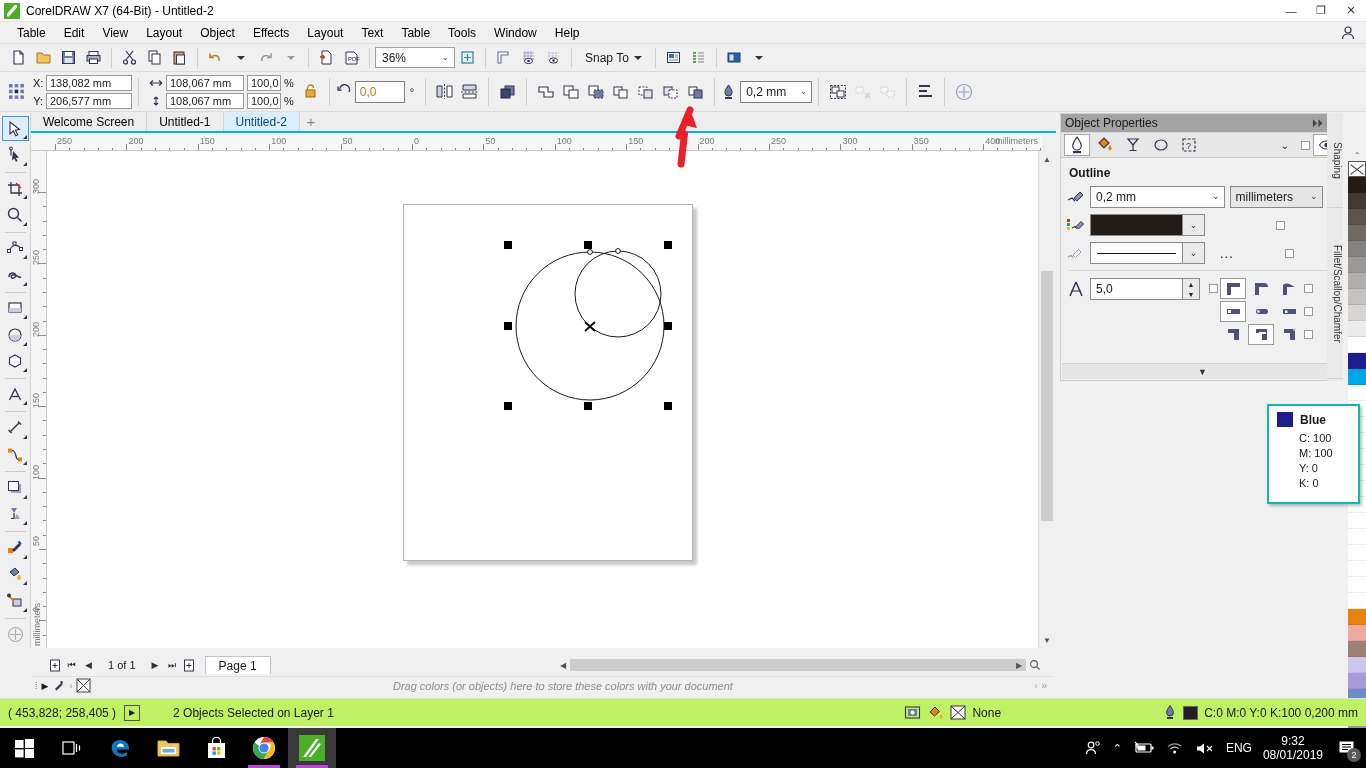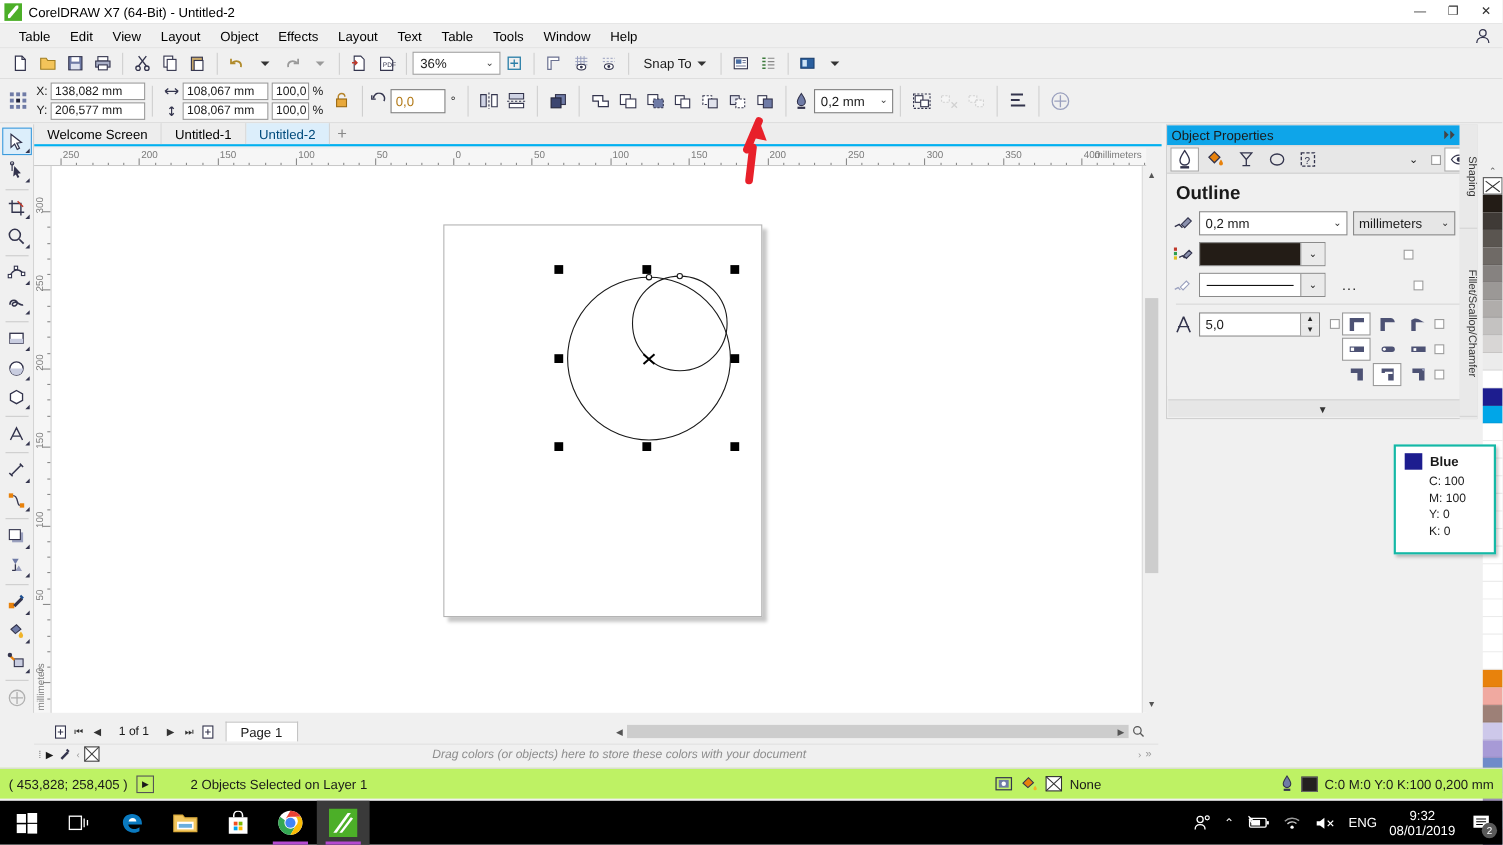--- a/index.html
+++ b/index.html
@@ -138,30 +138,30 @@
       background:#cdcdcd; }
   .vscroll .sbtn { position:absolute; left:1px; width:14px; height:14px;
       display:flex; align-items:center; justify-content:center; font-size:8px; color:#555; }
 
   
   .docker {
     position:absolute; left:1060px; top:113px; width:283px; height:268px;
     background:#f0f0f0; border:1px solid #d0d0d0;
   }
   .docker-title { height:18px; display:flex; align-items:center; padding:0 4px;
-      font-size:12px; background:#0ea5e9; }
+      font-size:12px; background:#a3a3a3; }
   .docker-title .tools { margin-left:auto; display:flex; gap:6px; align-items:center;
       color:#444; font-size:11px; }
   .docker-tabs { height:26px; display:flex; align-items:center; gap:2px; padding:0 3px;
       background:#e7e7e7; border-top:1px solid #d8d8d8; border-bottom:1px solid #cacaca; }
   .dtab-ico { width:26px; height:22px; display:flex; align-items:center; justify-content:center;
       border:1px solid transparent; }
   .dtab-ico.active { background:#fff; border:1px solid #a8a8a8; }
   .docker-body { padding:5px 6px 0 6px; background:#f0f0f0; }
-  .sec-head { font-size:17px; font-weight:bold; margin:3px 0 6px 2px; }
+  .sec-head { font-size:12px; font-weight:bold; margin:3px 0 6px 2px; }
   .prow { display:flex; align-items:center; gap:5px; margin-bottom:6px; }
   .pico { width:18px; height:18px; display:flex; align-items:center; justify-content:center; }
   .pcombo { height:22px; border:1px solid #8a8a8a; background:#fff; display:flex;
       align-items:center; padding-left:5px; font-size:12px; position:relative; }
   .pcombo .arrow { position:absolute; right:4px; top:4px; font-size:9px; color:#333; }
   .pcombo.w145 { width:145px; }
   .pcombo.w100 { width:100px; background:#e6e6e6; }
   .pcombo.swatch { width:115px; padding:0; }
   .pcombo.swatch .sw { flex:1; height:100%; }
   .pcombo.swatch .dd { width:22px; height:100%; background:#eaeaea;

